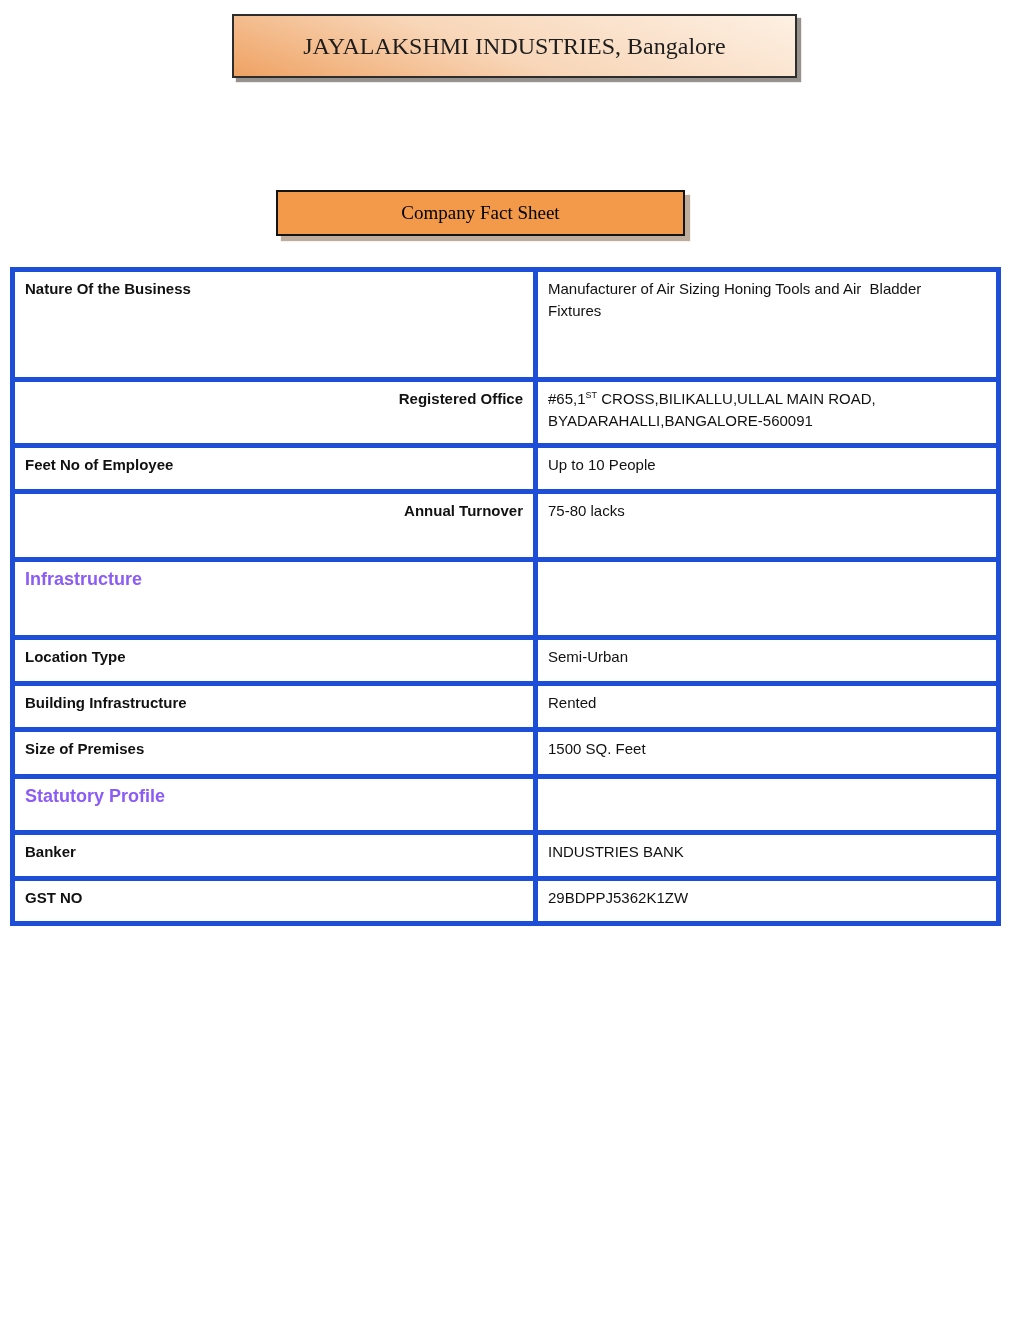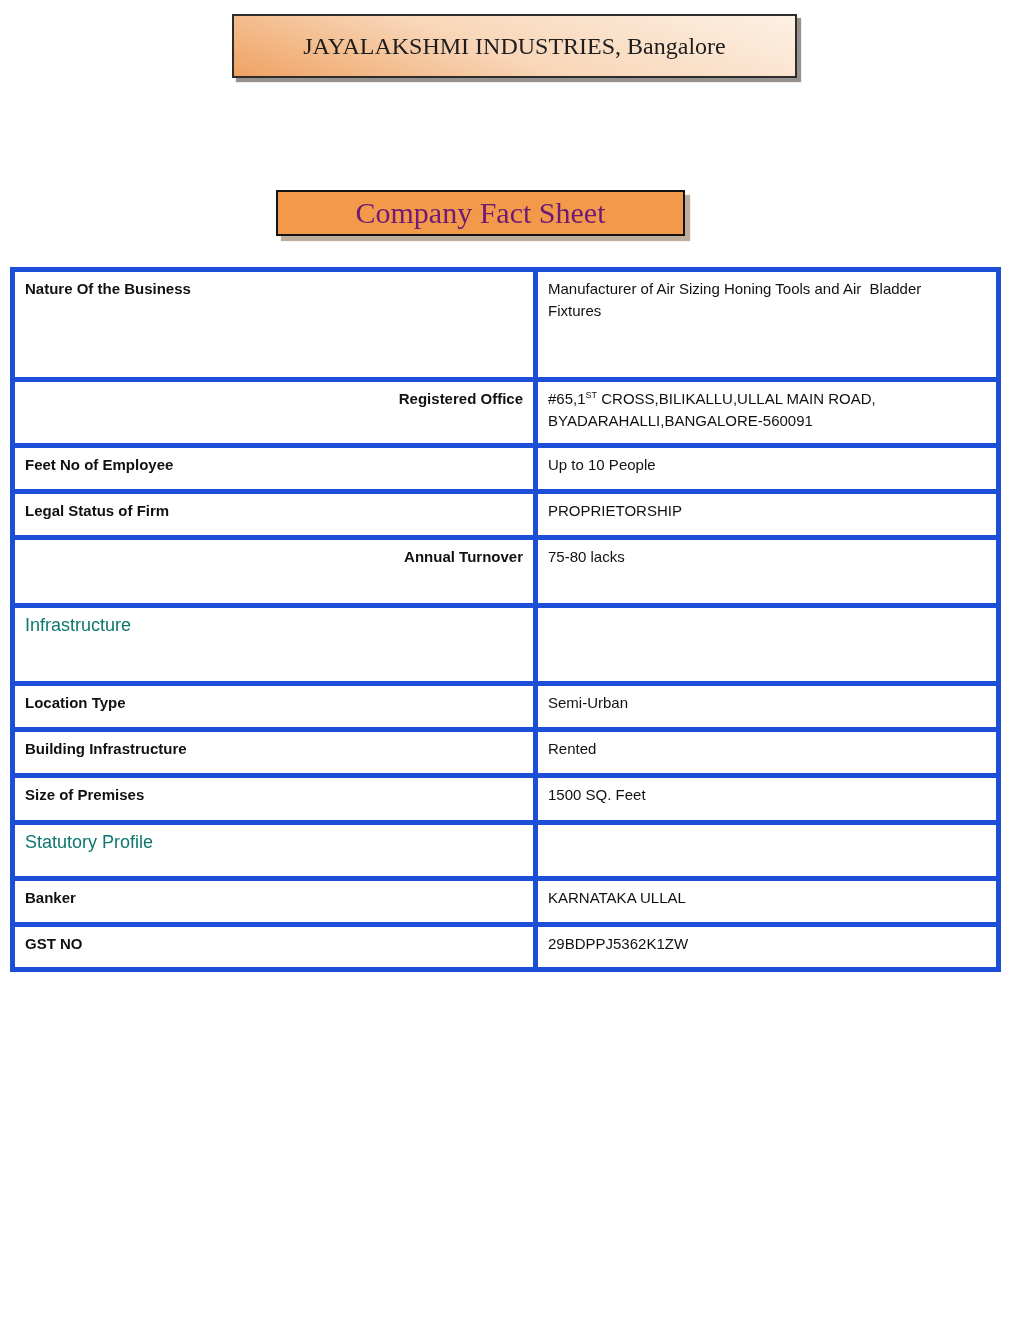--- a/index.html
+++ b/index.html
@@ -23,21 +23,21 @@
 
   
   .title-box {
     position:absolute; left:276px; top:190px; width:409px; height:46px;
     background:#f2994a;
     border:2px solid #141414;
     box-shadow:5px 5px 1px rgba(155,128,104,0.65);
     display:flex; align-items:center; justify-content:center;
   }
   .title-text {
-    font-family:"Liberation Serif", serif; font-size:30px; color:#701a75;
+    font-family:"Liberation Serif", serif; font-size:19px; color:#000000;
   }
 
   
   table.fact {
     position:absolute; left:10px; top:267px; width:986px;
     border-collapse:collapse; table-layout:fixed;
     border:2px solid #000;
   }
   table.fact td {
     border:5px solid #1d4ed8;
@@ -55,21 +55,21 @@
   tr.h47  > td { height:47px; }
   tr.h45  > td { height:45px; }
   tr.h48  > td { height:48px; }
   tr.h68  > td { height:68px; }
   tr.h78  > td { height:78px; }
   tr.h56  > td { height:56px; }
 
   td.v-mid { vertical-align:middle;text-align:right; }
 
   .section-heading {
-    font-weight:normal; font-size:18px; line-height:22px; color:#0f766e;
+    font-weight:bold; font-size:18px; line-height:22px; color:#8b5cf6;
   }
   td.sec-infra { vertical-align:top; padding-top:30px; }
   td.sec-stat  { vertical-align:top; padding-top:8px; }
 
   .wrap-constrain { max-width:428px; white-space:pre-wrap; }
   sup.st { font-size:9px; vertical-align:super; line-height:0; }
 </style>
 </head>
 <body>
 
@@ -97,24 +97,20 @@
       <div>BYADARAHALLI,BANGALORE-560091</div>
     </td>
   </tr>
 
   <tr class="h46">
     <td class="lbl">Feet No of Employee</td>
     <td class="val">Up to 10 People</td>
   </tr>
 
 
-  <tr class="h46">
-    <td class="lbl">Legal Status of Firm</td>
-    <td class="val">PROPRIETORSHIP</td>
-  </tr>
 
   <tr class="h68">
     <td class="lbl v-mid">Annual Turnover</td>
     <td class="val">75-80 lacks</td>
   </tr>
 
   <tr class="h78">
     <td class="lbl sec-infra">
       <span class="section-heading">Infrastructure</span>
     </td>
@@ -138,21 +134,21 @@
 
   <tr class="h56">
     <td class="lbl sec-stat">
       <span class="section-heading">Statutory Profile</span>
     </td>
     <td class="val"></td>
   </tr>
 
   <tr class="h46">
     <td class="lbl">Banker</td>
-    <td class="val">KARNATAKA ULLAL</td>
+    <td class="val">INDUSTRIES BANK</td>
   </tr>
 
   <tr class="h45">
     <td class="lbl">GST NO</td>
     <td class="val">29BDPPJ5362K1ZW</td>
   </tr>
 
 </tbody>
   </table>
 

